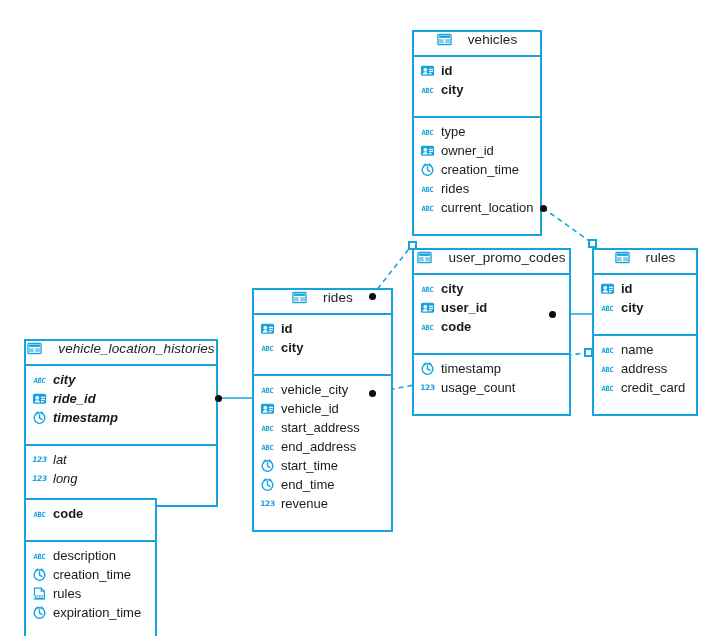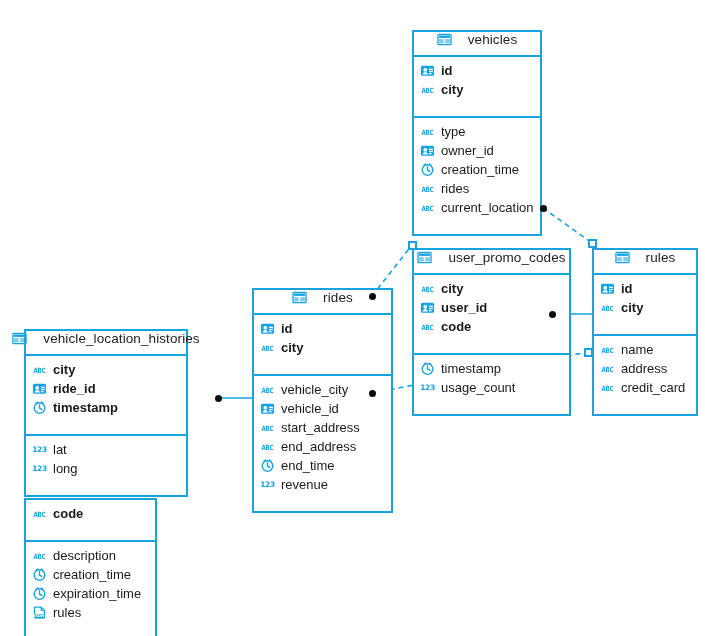--- a/index.html
+++ b/index.html
@@ -408,33 +408,44 @@
           </div>
           <div class="field">
             <span class="ticon">
               <svg width="15" height="15" viewBox="0 0 16 16">
       <circle cx="8" cy="8.6" r="5.7" fill="none" stroke="#17A3DE" stroke-width="1.5"></circle>
       <path d="M8 5.1 V8.6 L10.6 10.1" fill="none" stroke="#17A3DE" stroke-width="1.5" stroke-linecap="round" stroke-linejoin="round"></path>
       <path d="M4.4 3.5 L6.1 2.2" stroke="#17A3DE" stroke-width="1.5" stroke-linecap="round"></path>
       <path d="M11.6 3.5 L9.9 2.2" stroke="#17A3DE" stroke-width="1.5" stroke-linecap="round"></path>
     </svg>
             </span>
+            <span class="field-name">start_time</span>
+          </div>
+          <div class="field">
+            <span class="ticon">
+              <svg width="15" height="15" viewBox="0 0 16 16">
+      <circle cx="8" cy="8.6" r="5.7" fill="none" stroke="#17A3DE" stroke-width="1.5"></circle>
+      <path d="M8 5.1 V8.6 L10.6 10.1" fill="none" stroke="#17A3DE" stroke-width="1.5" stroke-linecap="round" stroke-linejoin="round"></path>
+      <path d="M4.4 3.5 L6.1 2.2" stroke="#17A3DE" stroke-width="1.5" stroke-linecap="round"></path>
+      <path d="M11.6 3.5 L9.9 2.2" stroke="#17A3DE" stroke-width="1.5" stroke-linecap="round"></path>
+    </svg>
+            </span>
             <span class="field-name">end_time</span>
           </div>
           <div class="field">
             <span class="ticon">
               <svg width="15" height="15" viewBox="0 0 16 16">
       <text x="8" y="10.6" font-family="DejaVu Sans, sans-serif" font-size="8" font-weight="bold" fill="#17A3DE" text-anchor="middle" letter-spacing="-0.4">123</text>
     </svg>
             </span>
             <span class="field-name">revenue</span>
           </div>
         </div>
       </div>
-      <div class="entity" style="left: 24px; top: 329px; width: 164px;">
+      <div class="entity" style="left: 24px; top: 339px; width: 194px; font-style: italic;">
         <div class="entity-header">
           <span class="ticon">
             <svg width="15" height="15" viewBox="0 0 16 16">
       <rect x="1" y="2.5" width="14" height="11" rx="1" fill="none" stroke="#17A3DE" stroke-width="1.4"></rect>
       <rect x="2.2" y="3.7" width="11.6" height="2.6" fill="#17A3DE"></rect>
       <rect x="2.2" y="7.6" width="5" height="4.6" fill="#17A3DE" opacity=".55"></rect>
       <rect x="8.8" y="7.6" width="5" height="4.6" fill="#17A3DE" opacity=".55"></rect>
     </svg>
           </span>
           <span class="entity-title">vehicle_location_histories</span>
@@ -519,38 +530,38 @@
       <path d="M8 5.1 V8.6 L10.6 10.1" fill="none" stroke="#17A3DE" stroke-width="1.5" stroke-linecap="round" stroke-linejoin="round"></path>
       <path d="M4.4 3.5 L6.1 2.2" stroke="#17A3DE" stroke-width="1.5" stroke-linecap="round"></path>
       <path d="M11.6 3.5 L9.9 2.2" stroke="#17A3DE" stroke-width="1.5" stroke-linecap="round"></path>
     </svg>
             </span>
             <span class="field-name">creation_time</span>
           </div>
           <div class="field">
             <span class="ticon">
               <svg width="15" height="15" viewBox="0 0 16 16">
-      <circle cx="8" cy="8.6" r="5.7" fill="none" stroke="#17A3DE" stroke-width="1.5"></circle>
-      <path d="M8 5.1 V8.6 L10.6 10.1" fill="none" stroke="#17A3DE" stroke-width="1.5" stroke-linecap="round" stroke-linejoin="round"></path>
-      <path d="M4.4 3.5 L6.1 2.2" stroke="#17A3DE" stroke-width="1.5" stroke-linecap="round"></path>
-      <path d="M11.6 3.5 L9.9 2.2" stroke="#17A3DE" stroke-width="1.5" stroke-linecap="round"></path>
-    </svg>
-            </span>
-            <span class="field-name">expiration_time</span>
-          </div>
-          <div class="field">
-            <span class="ticon">
-              <svg width="15" height="15" viewBox="0 0 16 16">
       <path d="M2.6 2.2 h7.2 l3.4 3.4 v8.2 h-10.6 z" fill="#fff" stroke="#17A3DE" stroke-width="1.3" stroke-linejoin="round"></path>
       <path d="M9.8 2.2 v3.4 h3.4" fill="none" stroke="#17A3DE" stroke-width="1.3" stroke-linejoin="round"></path>
       <rect x="2.2" y="9.6" width="10.4" height="4.4" rx="0.6" fill="#17A3DE"></rect>
       <text x="7.4" y="13.2" font-family="DejaVu Sans, sans-serif" font-size="4.1" font-weight="bold" fill="#fff" text-anchor="middle" letter-spacing="-0.1">JSON</text>
     </svg>
             </span>
             <span class="field-name">rules</span>
+          </div>
+          <div class="field">
+            <span class="ticon">
+              <svg width="15" height="15" viewBox="0 0 16 16">
+      <circle cx="8" cy="8.6" r="5.7" fill="none" stroke="#17A3DE" stroke-width="1.5"></circle>
+      <path d="M8 5.1 V8.6 L10.6 10.1" fill="none" stroke="#17A3DE" stroke-width="1.5" stroke-linecap="round" stroke-linejoin="round"></path>
+      <path d="M4.4 3.5 L6.1 2.2" stroke="#17A3DE" stroke-width="1.5" stroke-linecap="round"></path>
+      <path d="M11.6 3.5 L9.9 2.2" stroke="#17A3DE" stroke-width="1.5" stroke-linecap="round"></path>
+    </svg>
+            </span>
+            <span class="field-name">expiration_time</span>
           </div>
         </div>
       </div>
     </div>
   <div id="decor-layer">
       <div class="endpoint-dot" style="left: 539.5px; top: 204.5px;"></div>
       <div class="socket" style="left: 588px; top: 239px;"></div>
       <div class="endpoint-dot" style="left: 368.5px; top: 292.5px;"></div>
       <div class="socket" style="left: 408px; top: 241px;"></div>
       <div class="endpoint-dot" style="left: 548.5px; top: 310.5px;"></div>

